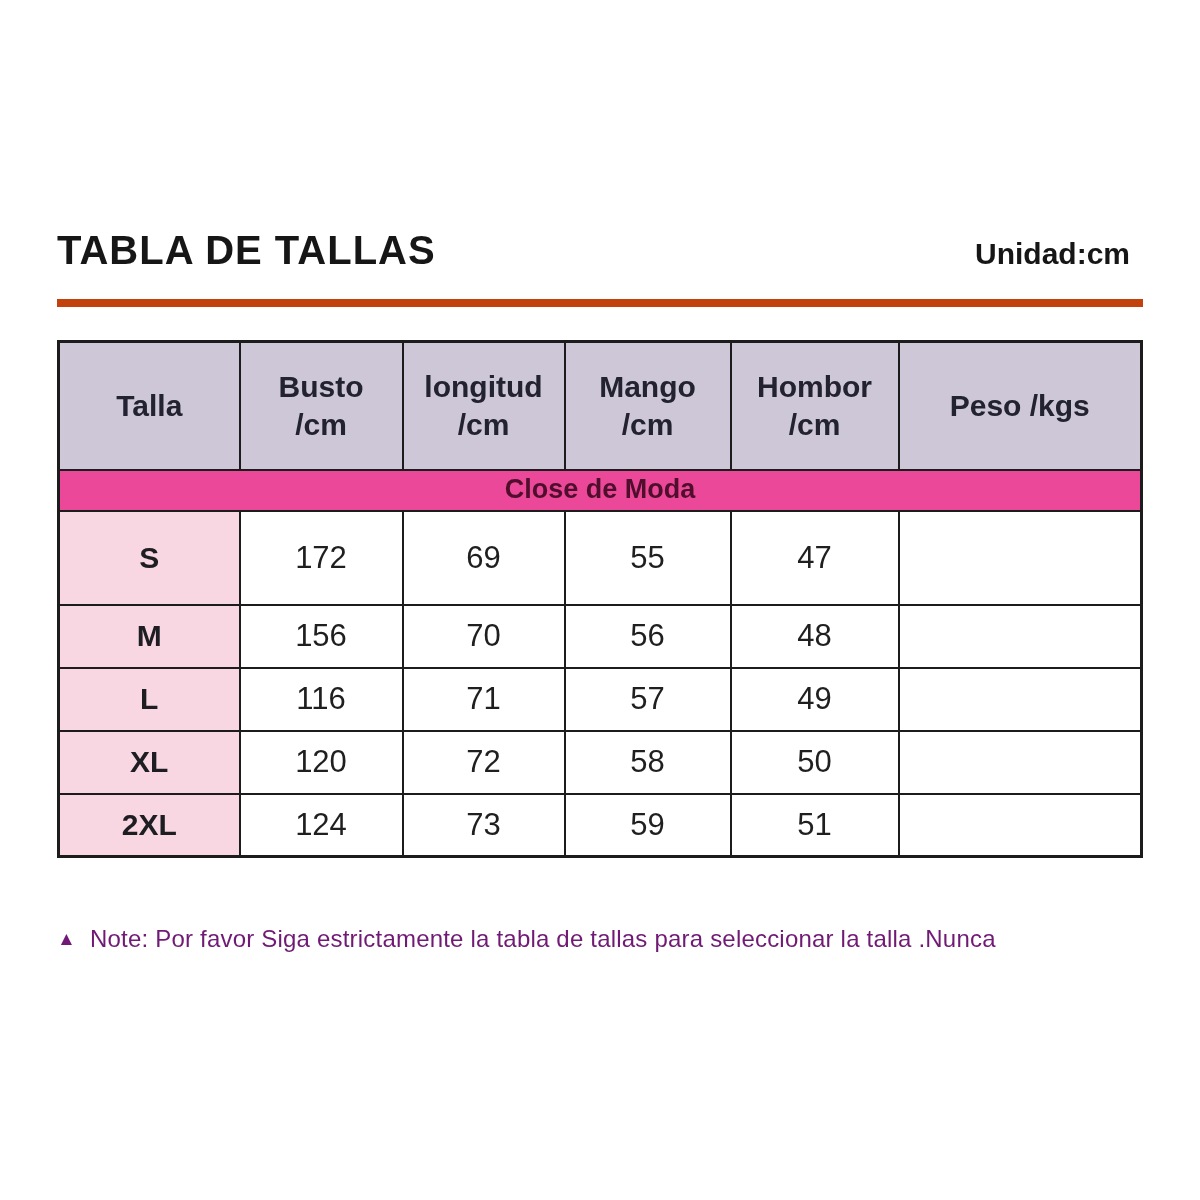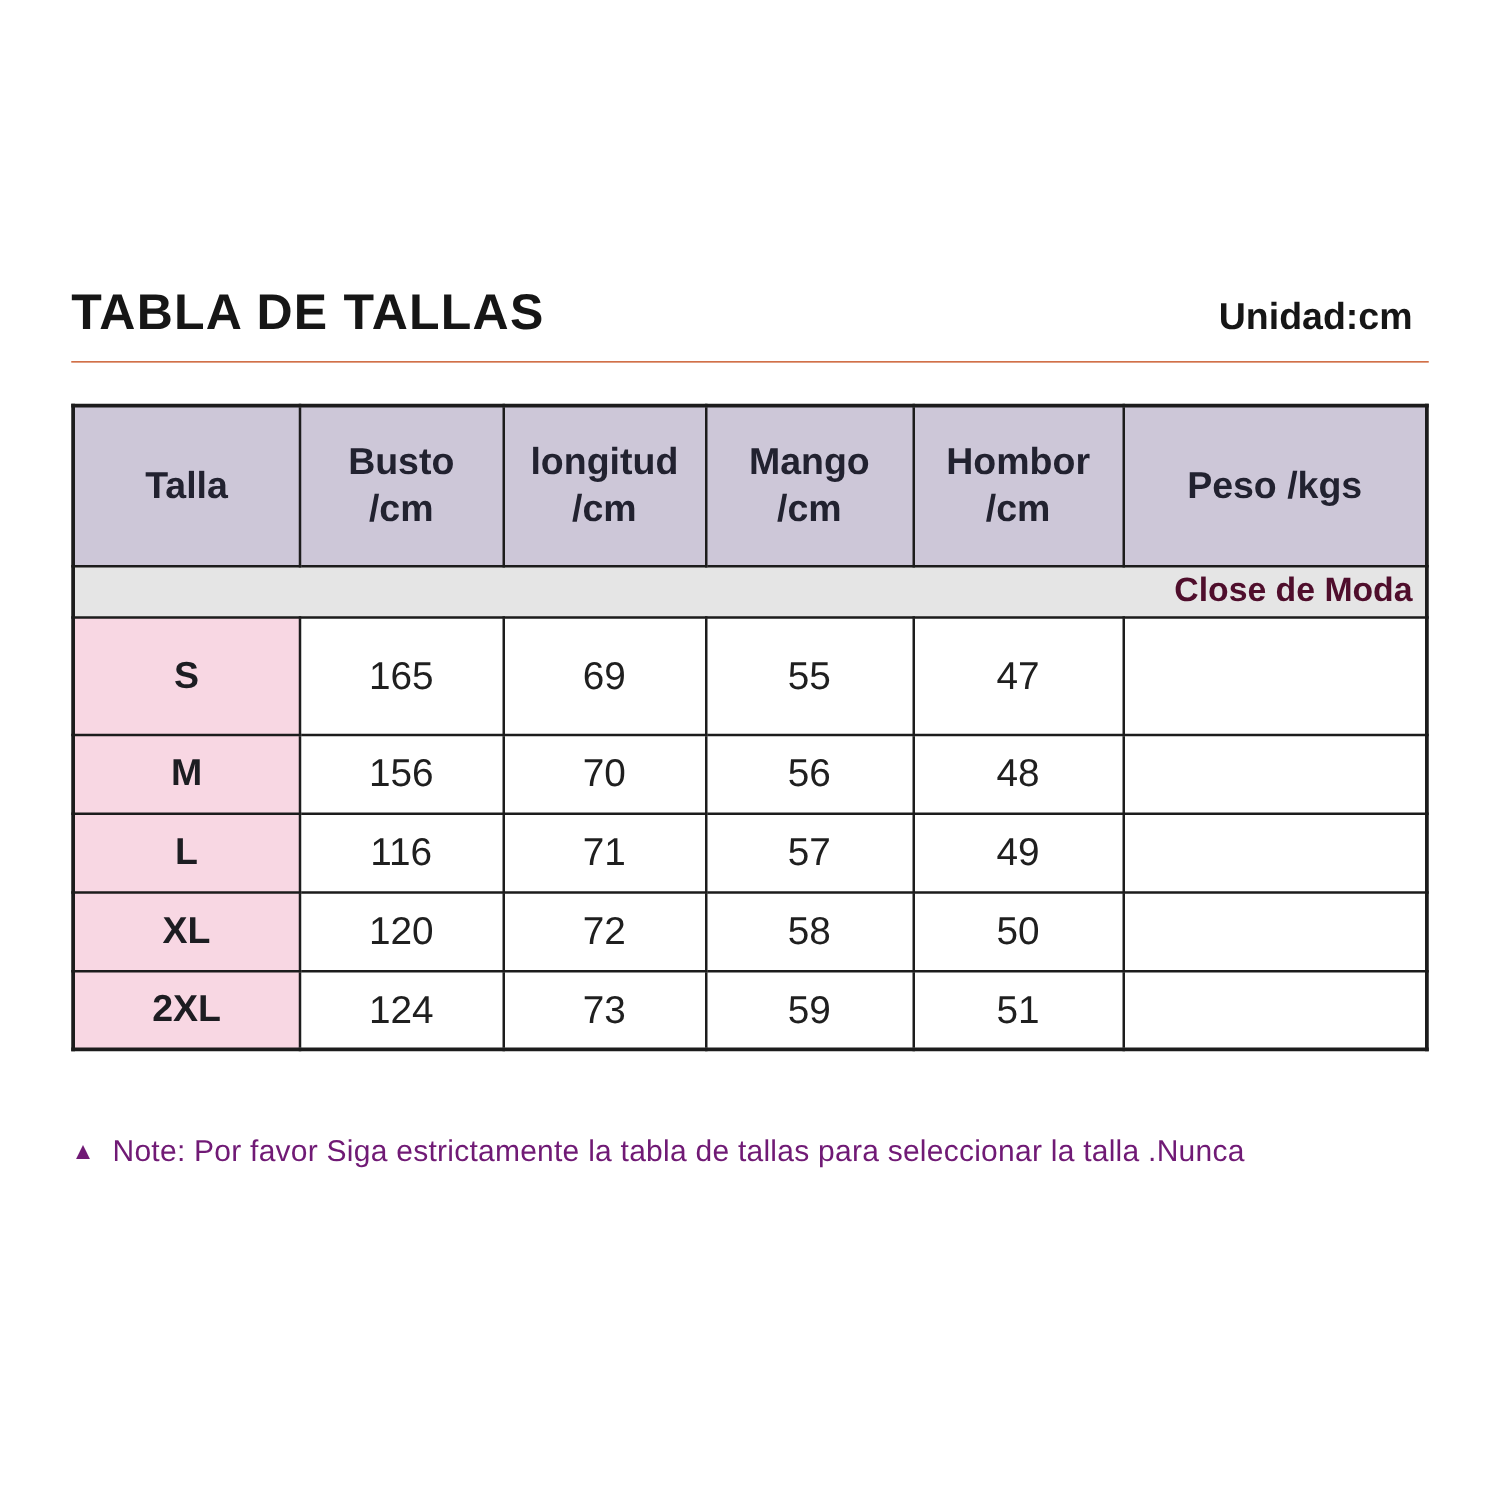--- a/index.html
+++ b/index.html
@@ -13,22 +13,22 @@
     position: absolute;
     left: 57px; top: 0;
     width: 1086px;
   }
   
   .title-band {
     margin-top: 228px;
     display: flex;
     justify-content: space-between;
     align-items: flex-end;
-    border-bottom: 1px solid #c2410c;
-    padding-bottom: 16px;
+    border-bottom: 8px solid #c2410c;
+    padding-bottom: 26px;
   }
   .page-title {
     font-size: 40px;
     font-weight: bold;
     letter-spacing: 1px;
     color: #161616;
   }
   .unit-label {
     font-size: 30px;
     font-weight: bold;
@@ -59,25 +59,25 @@
   .size-table thead th {
     background: #cdc7d8;
     height: 128px;
     font-size: 30px;
     font-weight: bold;
     white-space: pre-line;
     line-height: 1.25;
     color: #222230;
   }
   .banner-row td {
-    background: #e5e5e5;
+    background: #ec4899;
     color: #4f0e2c;
     font-weight: bold;
     font-size: 27px;
-    text-align: right;
+    text-align: center;
     padding: 3px 10px 5px 10px;
     height: 38px;
   }
   .size-table tbody th.size-cell {
     background: #f8d7e3;
     font-weight: bold;
     font-size: 30px;
     color: #1d1d22;
   }
   .size-table tbody td.value-cell {
@@ -138,21 +138,21 @@
         <th>Peso /kgs</th>
       </tr>
     </thead>
     <tbody>
       <tr class="banner-row">
         <td colspan="6">Close de Moda</td>
       </tr>
 
       <tr class="row-tall">
         <th class="size-cell">S</th>
-        <td class="value-cell">165</td>
+        <td class="value-cell">172</td>
         <td class="value-cell">69</td>
         <td class="value-cell">55</td>
         <td class="value-cell">47</td>
         <td class="value-cell"></td>
       </tr>
 
       <tr class="row-short">
         <th class="size-cell">M</th>
         <td class="value-cell">156</td>
         <td class="value-cell">70</td>

